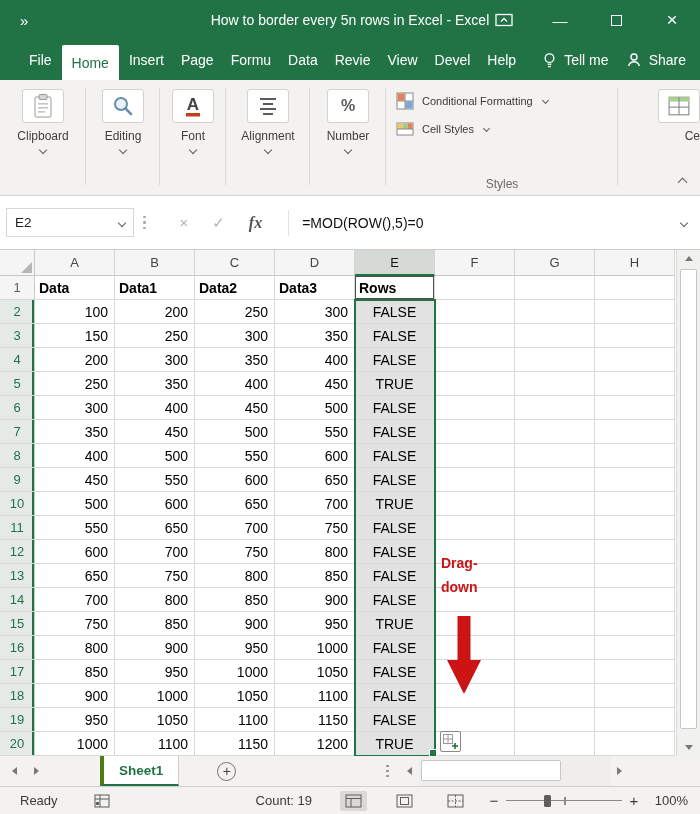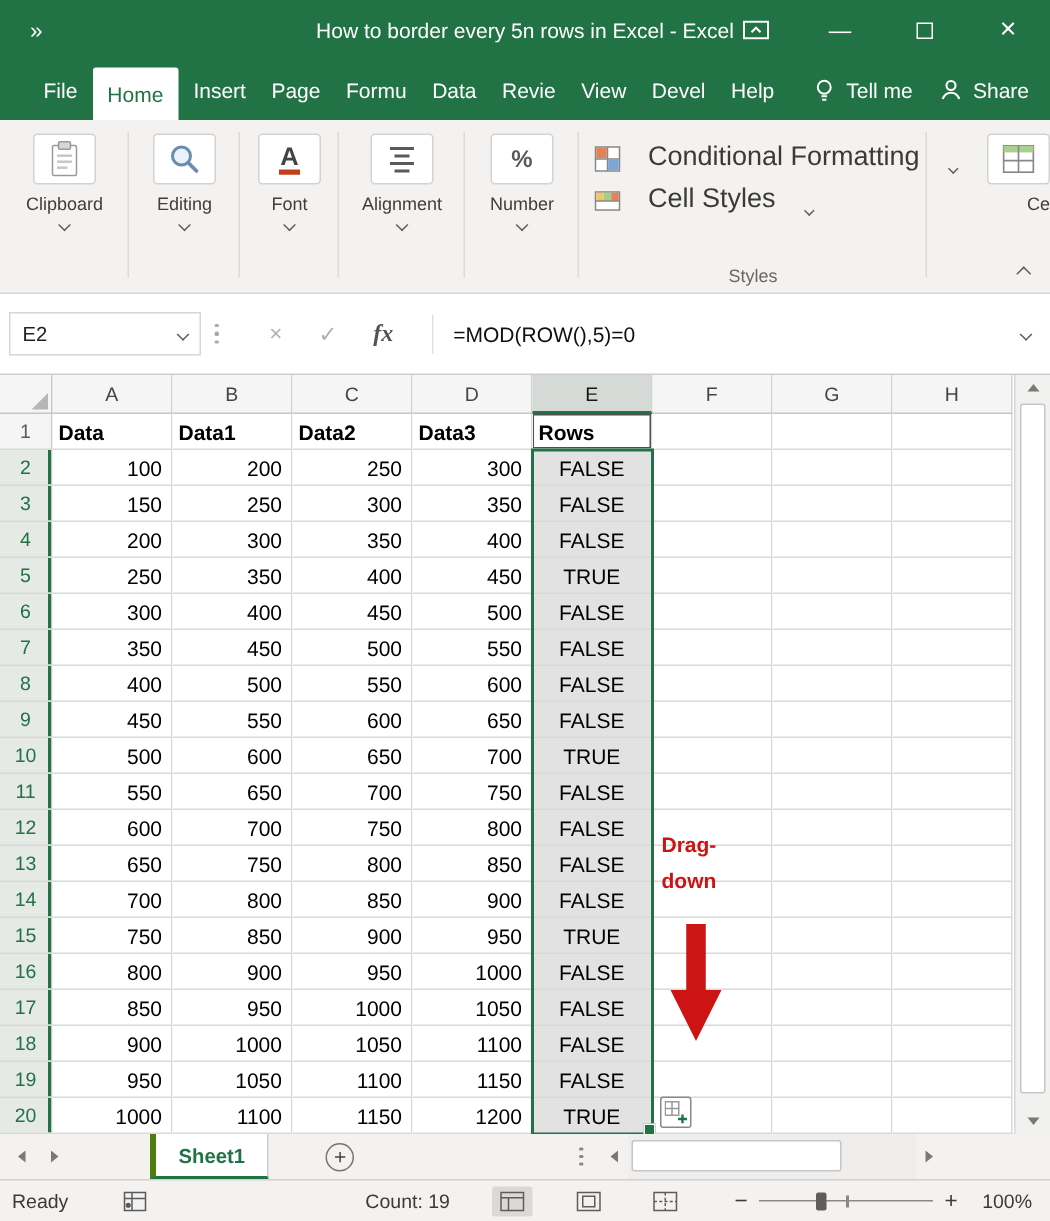--- a/index.html
+++ b/index.html
@@ -26,21 +26,21 @@
 
 .ribbon{height:116px;background:#f3f2f1;border-bottom:1px solid #d8d6d4;display:flex;position:relative}
 .rgroup{display:flex;flex-direction:column;align-items:center;position:relative}
 .rgroup::after{content:"";position:absolute;right:0;top:8px;bottom:10px;width:1px;background:#dcdad8}
 .g-clip{width:86px}.g-edit{width:74px}.g-font{width:66px}.g-align{width:84px}.g-num{width:76px}
 .gbtn{width:42px;height:34px;background:#fff;border:1px solid #d4d2d0;border-radius:3px;margin-top:9px;display:flex;align-items:center;justify-content:center}
 .glabel{font-size:12px;color:#3f3e3d;margin-top:6px}
 .chev{display:inline-block;width:6px;height:6px;border-right:1.5px solid #5f5d5b;border-bottom:1.5px solid #5f5d5b;transform:rotate(45deg)}
 .gchev{margin-top:4px}
 .g-styles{width:232px;align-items:flex-start;padding:7px 0 0 10px}
-.sitem{display:flex;align-items:flex-end;height:28px;gap:18px;font-size:18px;color:#3b3a39;white-space:nowrap}
+.sitem{display:flex;align-items:center;height:28px;gap:8px;font-size:11px;color:#3b3a39;white-space:nowrap}
 .sitem .chev{width:5px;height:5px;margin-left:2px;margin-top:-2px}
 .styles-label{position:absolute;bottom:4px;left:0;right:0;text-align:center;font-size:12px;color:#6a6865}
 .g-partial{flex:1;align-items:flex-end;padding-left:10px;overflow:hidden}
 .g-partial::after{display:none}
 .ribcollapse{position:absolute;right:14px;bottom:9px;width:7px;height:7px;border-left:1.5px solid #5f5d5b;border-top:1.5px solid #5f5d5b;transform:rotate(45deg)}
 
 
 .formulabar{height:54px;background:#fff;border-bottom:1px solid #cfcdcb;display:flex;align-items:center}
 .namebox{width:128px;height:29px;margin-left:6px;border:1px solid #d8d6d4;display:flex;align-items:center;padding:0 8px;font-size:13.5px;color:#222}
 .namebox .chev{margin-left:auto}
@@ -92,21 +92,21 @@
 .newsheet{width:19px;height:19px;border:1px solid #767472;border-radius:50%;display:flex;align-items:center;justify-content:center;margin-left:38px;color:#444;font-size:14px;line-height:1}
 .tabdots{display:flex;flex-direction:column;gap:2.5px;margin-left:150px}
 .tabdots i{width:2.5px;height:2.5px;border-radius:50%;background:#8a8886}
 .hscroll{display:flex;align-items:center;margin-left:12px;height:100%}
 .hbtn{width:18px;height:100%;display:flex;align-items:center;justify-content:center}
 .htrack{width:192px;height:100%;background:#efeeec;position:relative}
 .hthumb{position:absolute;left:2px;top:4px;height:21px;width:140px;background:#fff;border:1px solid #c6c6c6;border-radius:2px}
 
 
 .statusbar{height:28px;background:#f3f2f1;border-top:1px solid #d2d0ce;display:flex;align-items:center;font-size:13px;color:#3b3a39}
-.ready{margin-left:8px}
+.ready{margin-left:20px}
 .macro{margin-left:36px;display:flex}
 .count{margin-left:146px}
 .views{display:flex;align-items:center;gap:24px;margin-left:28px}
 .vicon{display:flex;padding:3px 5px;border-radius:2px}
 .vicon.sel{background:#dbd9d7}
 .zoomctl{display:flex;align-items:center;margin-left:auto;gap:6px}
 .zsign{font-size:15px;color:#3b3a39;width:12px;text-align:center}
 .ztrack{position:relative;width:116px;height:16px}
 .ztrack::before{content:"";position:absolute;left:0;right:0;top:7px;height:1px;background:#8a8886}
 .znotch{position:absolute;left:50%;top:4px;width:2px;height:8px;background:#8a8886}

